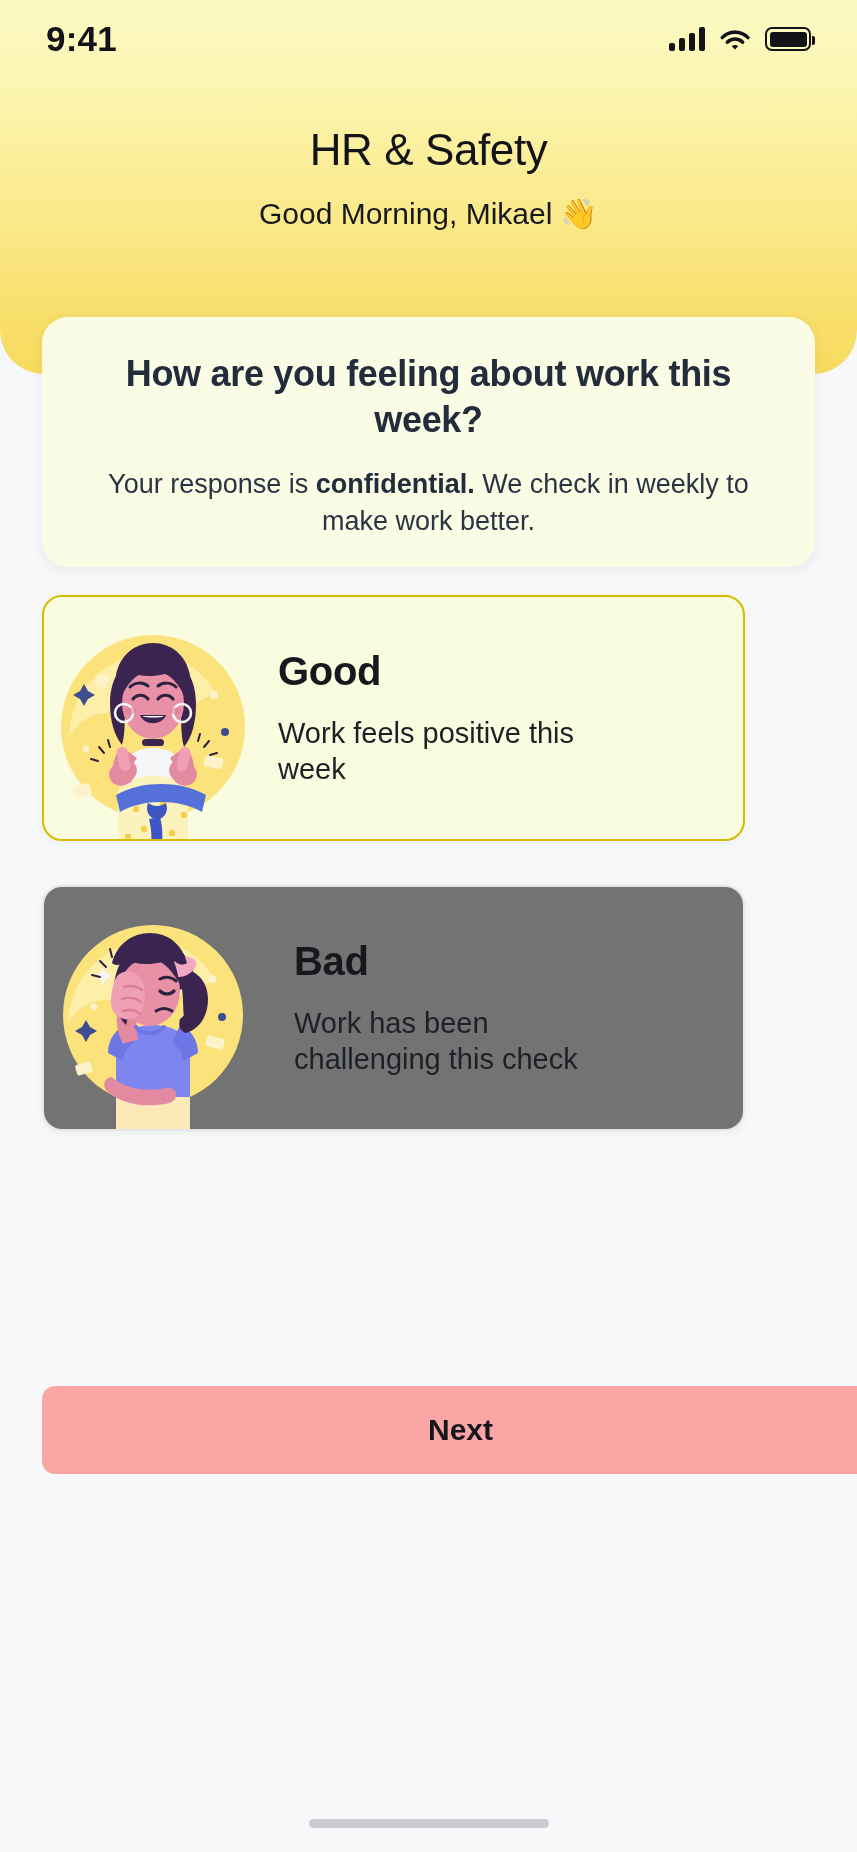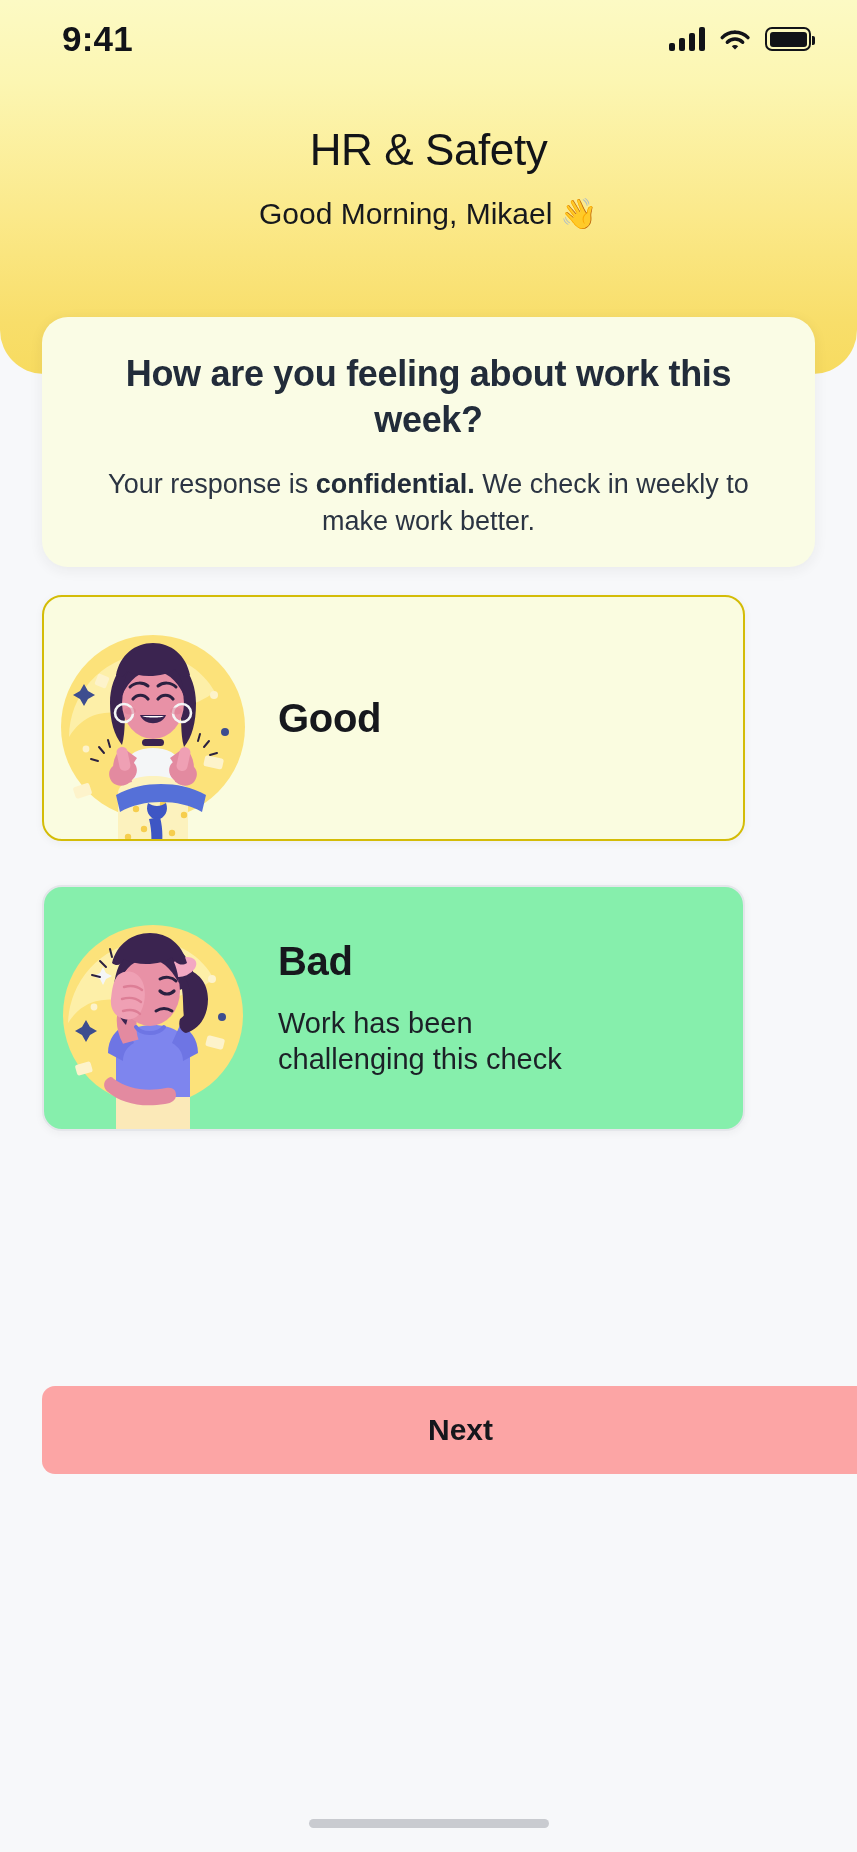--- a/index.html
+++ b/index.html
@@ -23,21 +23,21 @@
     background:linear-gradient(180deg,#FCFAC4 0%,#FCF6B2 22%,#FBE98A 58%,#F8DE6A 86%,#F7DB60 100%);
     border-bottom-left-radius:44px;
     border-bottom-right-radius:44px;
   }
   .statusbar {
     position:absolute; top:0; left:0; width:857px; height:78px;
     display:flex; align-items:center; justify-content:space-between;
     padding:0 46px;
   }
   .status-time {
-    font-size:35px; font-weight:600; color:#111318; letter-spacing:0.2px;margin-left:16px;
+    font-size:35px; font-weight:600; color:#111318; letter-spacing:0.2px;
   }
   .status-icons { display:flex; align-items:center; gap:14px; }
 
   .sig { display:flex; align-items:flex-end; gap:4px; height:24px; }
   .sig i { display:block; width:6px; background:#111318; border-radius:2px; }
   .sig i:nth-child(1){ height:8px; }
   .sig i:nth-child(2){ height:13px; }
   .sig i:nth-child(3){ height:18px; }
   .sig i:nth-child(4){ height:24px; }
 
@@ -90,23 +90,24 @@
     overflow:hidden;
   }
   .option.good {
     top:595px;
     background:#FAFCE0;
     border:2.5px solid #D4BC07;
     box-shadow:0 2px 8px rgba(40,40,40,0.05);
   }
   .option.bad {
     top:885px;
-    background:#86efac;
+    background:#737373;
     border:2px solid #E4E6EA;
     box-shadow:0 2px 9px rgba(40,40,40,0.05);
+    gap:16px;
   }
   .opt-art {
     width:218px; height:100%;
     flex:0 0 218px;
     position:relative;
   }
   .opt-text { padding-left:16px; }
   .opt-label {
     font-size:40px; font-weight:700; color:#16181D; letter-spacing:-0.3px;
   }
@@ -245,20 +246,21 @@
 
           <ellipse cx="86" cy="114" rx="6" ry="3.4" fill="#DD7E96" opacity=".55"></ellipse>
           <ellipse cx="132" cy="114" rx="6" ry="3.4" fill="#DD7E96" opacity=".55"></ellipse>
 
           <rect x="98" y="142" width="22" height="7" rx="3.5" fill="#3B2450"></rect>
         </g>
       </svg>
     </div>
     <div class="opt-text">
       <div class="opt-label">Good</div>
+      <div class="opt-sub">Work feels positive this week</div>
     </div>
   </div>
 
   <div class="option bad">
     <div class="opt-art">
       <svg viewBox="0 0 218 246" width="218" height="246" aria-hidden="true">
         <defs>
           <clipPath id="bclip">
               <rect x="0" y="0" width="218" height="246"></rect>
             </clipPath>

